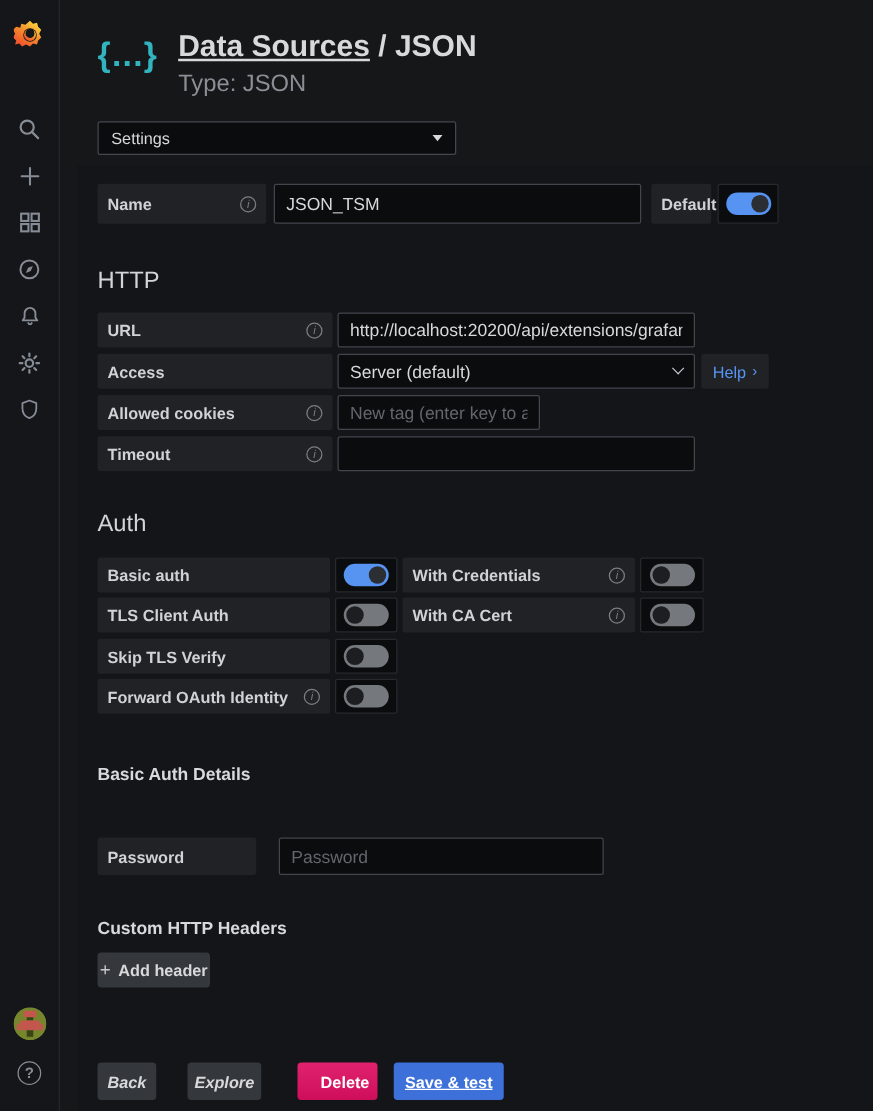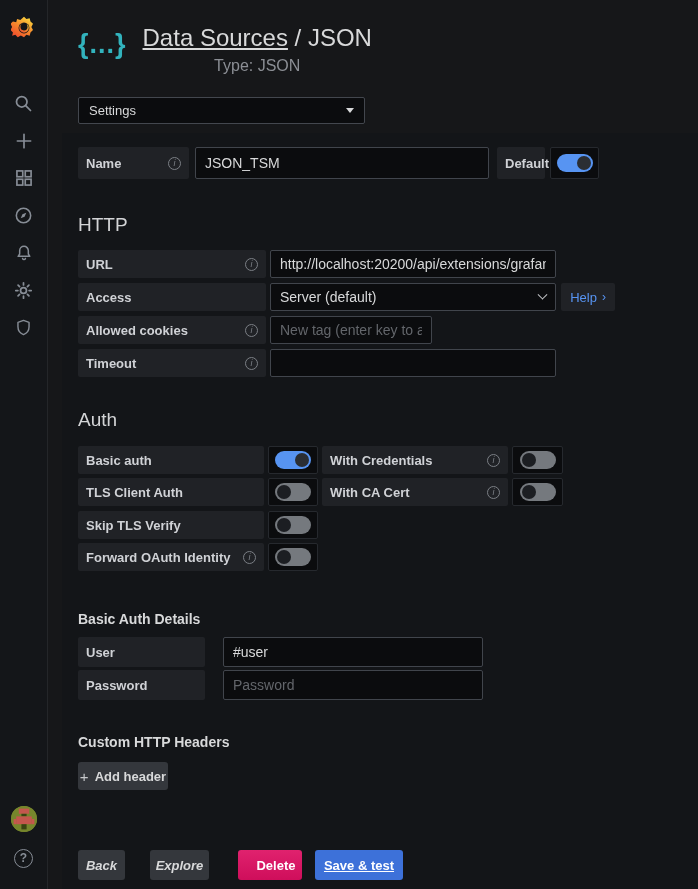--- a/index.html
+++ b/index.html
@@ -32,23 +32,23 @@
   .avatar{
     width:26px; height:26px; border-radius:50%; overflow:hidden; background:#76862c;
   }
   
   .main{ position:absolute; left:48px; top:0; width:650px; height:889px; }
   .page-header{ position:absolute; left:30px; top:24px; display:flex; align-items:flex-start; }
   .ds-logo{
     font-size:27px; font-weight:bold; color:#32b3bd; letter-spacing:1px;
     line-height:40px; margin-right:16px;
   }
-  .title-line{ font-size:24px; font-weight:400; color:#d8d9da; line-height:28px; }
+  .title-line{ font-size:24px; font-weight:700; color:#d8d9da; line-height:28px; }
   .title-line a{ color:#d8d9da; text-decoration:underline; cursor:pointer; }
-  .subtitle{ font-size:16px; color:#8b8e94; margin-top:5px;text-align:center; }
+  .subtitle{ font-size:19px; color:#8b8e94; margin-top:5px; }
   
   .tab-select{
     position:absolute; left:30px; top:97px; width:287px; height:27px;
     background:#0b0c0e; border:1px solid #43474e; border-radius:2px;
     display:flex; align-items:center; padding:0 10px; font-size:13px; cursor:pointer;
   }
   .tab-select .caret{ margin-left:auto; width:0; height:0;
     border-left:4px solid transparent; border-right:4px solid transparent;
     border-top:5px solid #d8d9da; }
   
@@ -82,21 +82,21 @@
     border-right:1.5px solid #c7c9cc; border-bottom:1.5px solid #c7c9cc;
     transform:rotate(45deg) translate(-2px,-2px); }
   .help-box{
     background:#202226; border-radius:2px; display:flex; align-items:center;
     justify-content:center; font-size:13px; font-weight:normal; color:#5794f2; cursor:pointer;
   }
   .help-box .gt{ margin-left:5px; font-size:12px; }
   .section-h{ position:absolute; left:16px; font-size:19px; font-weight:400; color:#d3d4d6; }
   .sub-h{ position:absolute; left:16px; font-size:14px; font-weight:bold; color:#d8d9da; }
   
-  .lbl-sm{ width:111px;justify-content:center; }
+  .lbl-sm{ width:135px;justify-content:center; }
   .lbl-lg{ width:188px; }
   .lbl-auth{ width:186px; }
   .lbl-xs{ width:127px; }
   .h32{ height:32px; } .h28{ height:28px; } .h30{ height:30px; }
   
   .toggle-box{
     background:#0b0c0e; border:1px solid #26292e; border-radius:2px;
     display:flex; align-items:center; justify-content:center; cursor:pointer;
   }
   .toggle{ width:36px; height:18px; border-radius:9px; background:#75797e; position:relative; display:inline-block; }
@@ -318,26 +318,20 @@
           <span>Forward OAuth Identity</span>
           <span class="info-icon"></span>
         </div>
         <div class="toggle-box h28" style="width:50px;margin-left:4px">
           <span class="toggle"></span>
         </div>
       </div>
 
       <h3 class="sub-h" style="top:478px">Basic Auth Details</h3>
 
-      <div class="row h30" style="top:504px">
-        <div class="flabel lbl-xs">
-          <span>User</span>
-        </div>
-        <input class="finput h30" style="width: 260px; margin-left: 18px;" value="#user">
-      </div>
 
       <div class="row h30" style="top:537px">
         <div class="flabel lbl-xs">
           <span>Password</span>
         </div>
         <input class="finput h30" style="width: 260px; margin-left: 18px;" placeholder="Password">
       </div>
 
       <h3 class="sub-h" style="top:601px">Custom HTTP Headers</h3>
 

